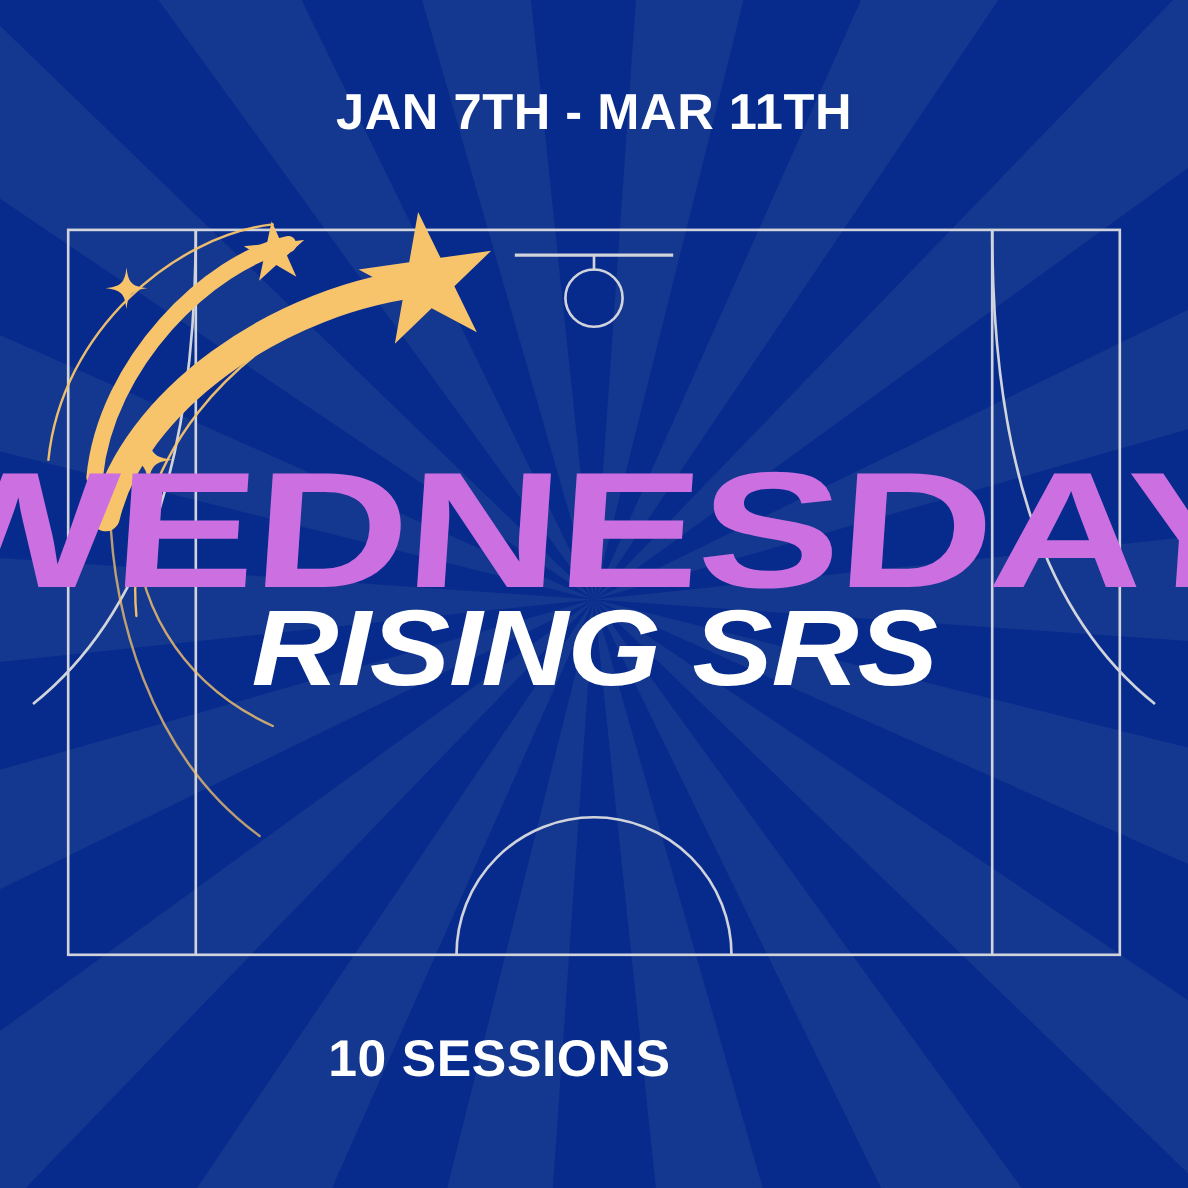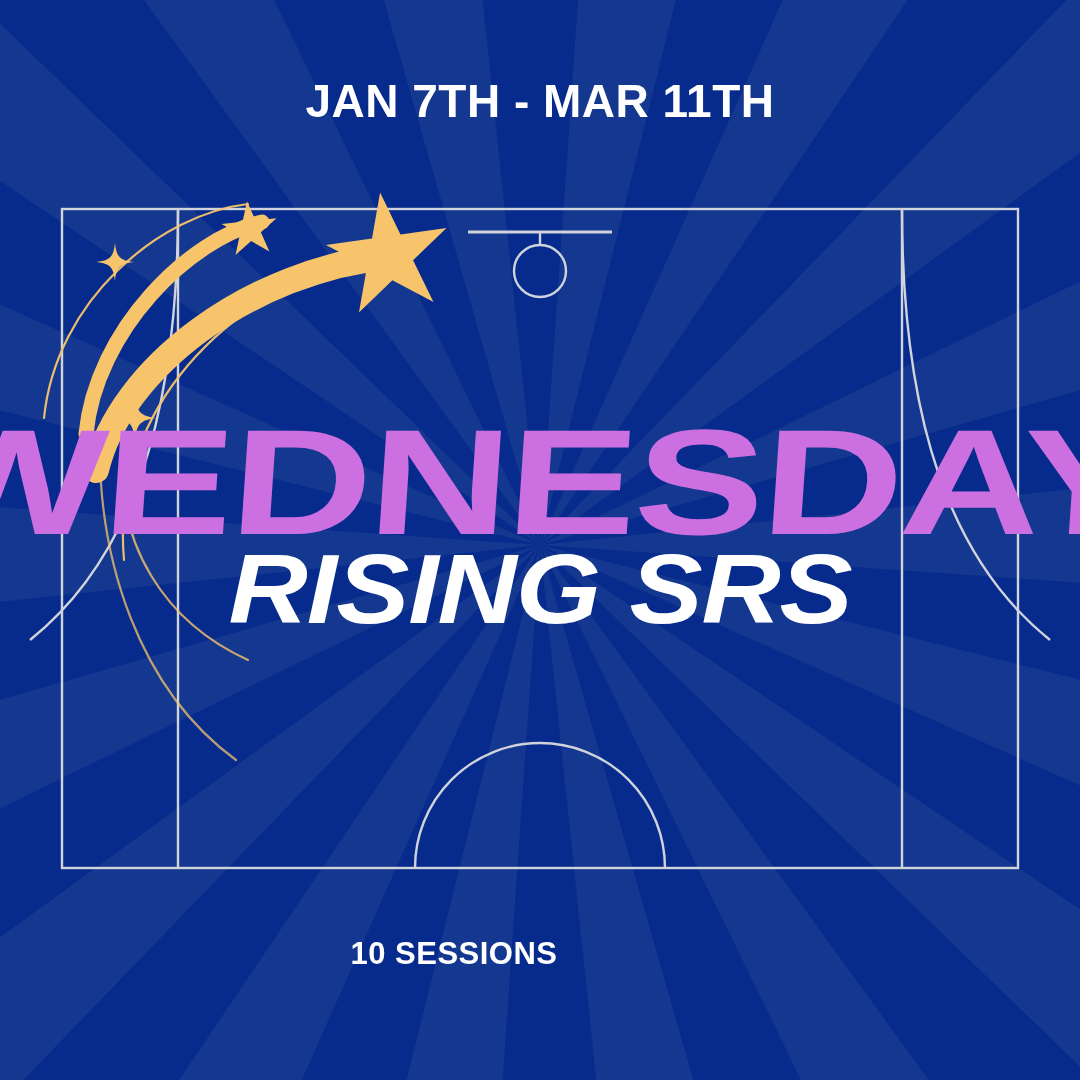--- a/index.html
+++ b/index.html
@@ -101,21 +101,21 @@
     white-space: nowrap;
   }
 
   .footer-line {
     position: absolute;
     top: 938px;
     left: 0;
     width: 908px;
     text-align: center;
     color: #ffffff;
-    font-size: 31px;
+    font-size: 47px;
     font-weight: 700;
     letter-spacing: 0.5px;
     line-height: 1;
     white-space: nowrap;
   }
 </style>
 </head>
 <body>
 
 <div id="poster">

